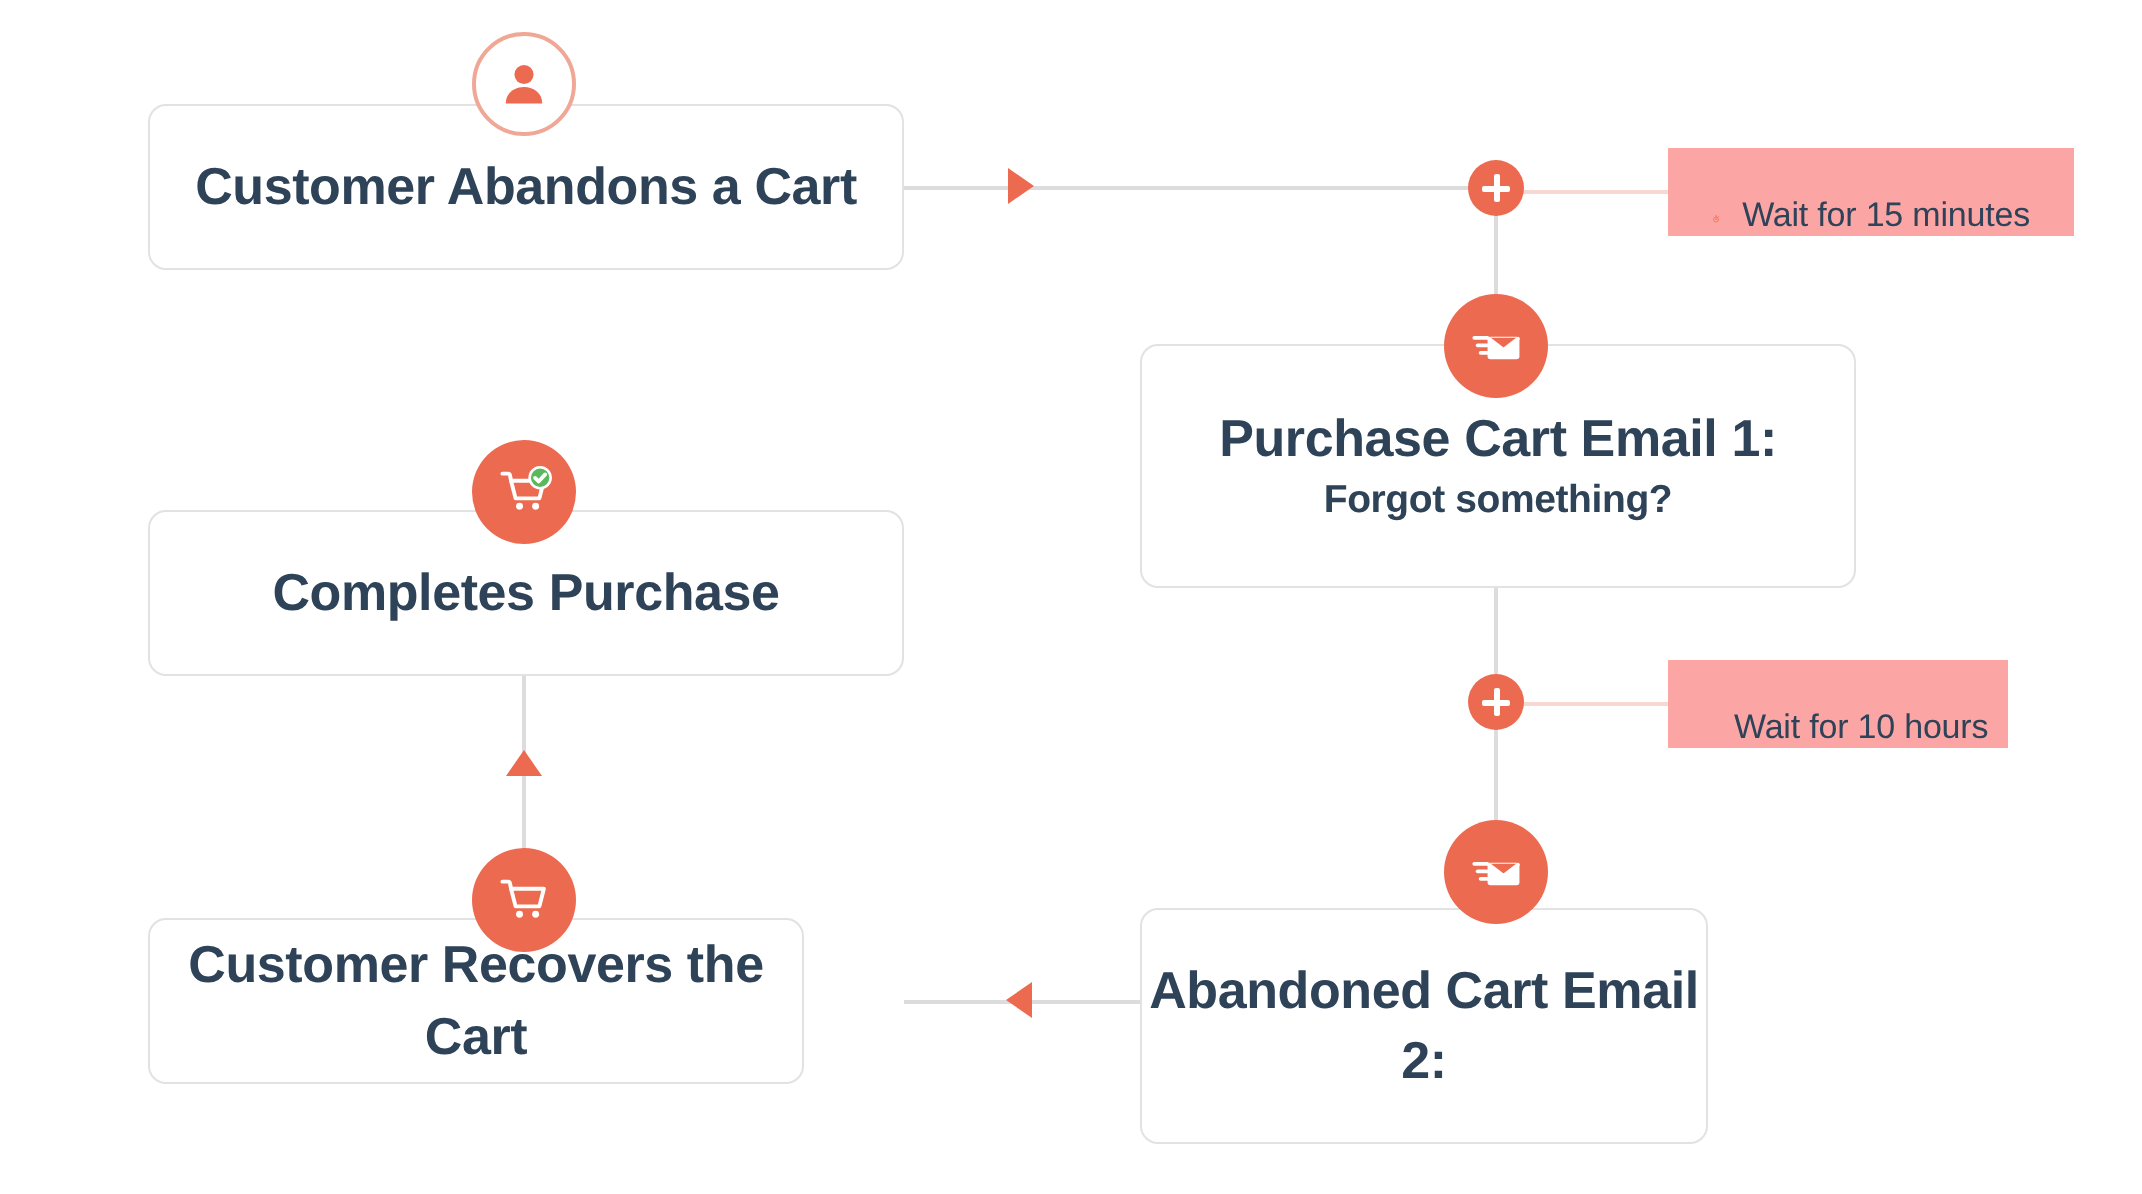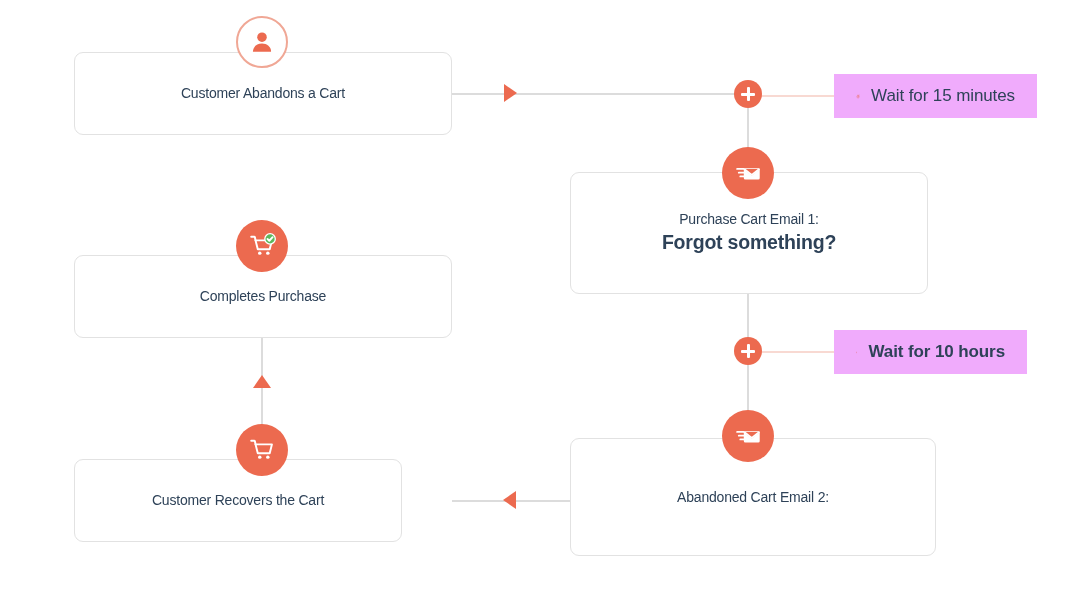--- a/index.html
+++ b/index.html
@@ -58,22 +58,22 @@
     border: 1px solid #e2e2e2;
     border-radius: 9px;
     display: flex;
     flex-direction: column;
     align-items: center;
     justify-content: center;
     text-align: center;
   }
   .node-title {
     color: #2e4258;
-    font-weight: normal;
-    font-size: 14px;
+    font-weight: bold;
+    font-size: 26px;
     line-height: 1.35;
     letter-spacing: -0.2px;
   }
   .node-sub {
     color: #2e4258;
     font-weight: bold;
     font-size: 19.5px;
     line-height: 1.35;
     letter-spacing: -0.2px;
   }
@@ -113,23 +113,23 @@
   .plus-btn .bar-v {
     position: absolute;
     width: 3px; height: 14px;
     background: #ffffff;
     border-radius: 1px;
   }
 
   
   .wait-badge {
     position: absolute;
-    background: #f0abfc;
-    display: flex;
-    align-items: center;
+    background: #fca5a5;
+    display: flex;
+    align-items: flex-end;
     gap: 11px;
     padding: 0 22px;
     z-index: 4;
   }
   .wait-badge .label {
     color: #2e4258;
     font-size: 17px;
     letter-spacing: -0.1px;
     white-space: nowrap;
   }
@@ -198,33 +198,33 @@
       <rect x="5.2" y="14.6" width="7.2" height="2" rx="1" fill="#ffffff"></rect>
       <rect x="6.8" y="18.6" width="5.6" height="2" rx="1" fill="#ffffff"></rect>
     </svg>
   </div>
 
   <div class="plus-btn" style="left:734px; top:337px;">
     <span class="bar-h"></span>
     <span class="bar-v"></span>
   </div>
 
-  <div class="wait-badge" style="left:834px; top:330px; width:193px; height:44px;font-weight:bold;">
+  <div class="wait-badge" style="left:834px; top:330px; width:170px; height:44px;">
     <svg width="17" height="17" viewBox="0 0 24 24">
       <circle cx="12" cy="13.6" r="7.4" fill="none" stroke="#ec6a4f" stroke-width="2"></circle>
       <line x1="12" y1="13.6" x2="12" y2="9.8" stroke="#ec6a4f" stroke-width="1.9" stroke-linecap="round"></line>
       <line x1="12" y1="13.6" x2="15.1" y2="13.6" stroke="#ec6a4f" stroke-width="1.9" stroke-linecap="round"></line>
       <rect x="9.4" y="1.7" width="5.2" height="2.5" rx="1" fill="#ec6a4f"></rect>
       <rect x="11" y="3.6" width="2" height="2.6" fill="#ec6a4f"></rect>
       <line x1="17.8" y1="6.3" x2="19.8" y2="4.4" stroke="#ec6a4f" stroke-width="2" stroke-linecap="round"></line>
     </svg>
     <span class="label">Wait for 10 hours</span>
   </div>
 
-  <div class="node" style="left:570px; top:438px; width:366px; height:118px;">
+  <div class="node" style="left:570px; top:454px; width:284px; height:118px;">
     <div class="node-title">Abandoned Cart Email 2:</div>
   </div>
   <div class="icon-circle filled" style="left:722px; top:410px; width:52px; height:52px;">
     <svg width="30" height="30" viewBox="0 0 32 32">
       <rect x="11.5" y="11" width="17" height="12" rx="1.6" fill="#ffffff"></rect>
       <path d="M11.8 12.3 L20 18.6 L28.2 12.3 L28.2 11.6 L11.8 11.6 Z" fill="#ec6a4f"></path>
       <path d="M12.3 12.1 L20 18 L27.7 12.1" fill="none" stroke="#ffffff" stroke-width="2" stroke-linejoin="round" stroke-linecap="round"></path>
       <rect x="3.4" y="10.6" width="9" height="2" rx="1" fill="#ffffff"></rect>
       <rect x="5.2" y="14.6" width="7.2" height="2" rx="1" fill="#ffffff"></rect>
       <rect x="6.8" y="18.6" width="5.6" height="2" rx="1" fill="#ffffff"></rect>

